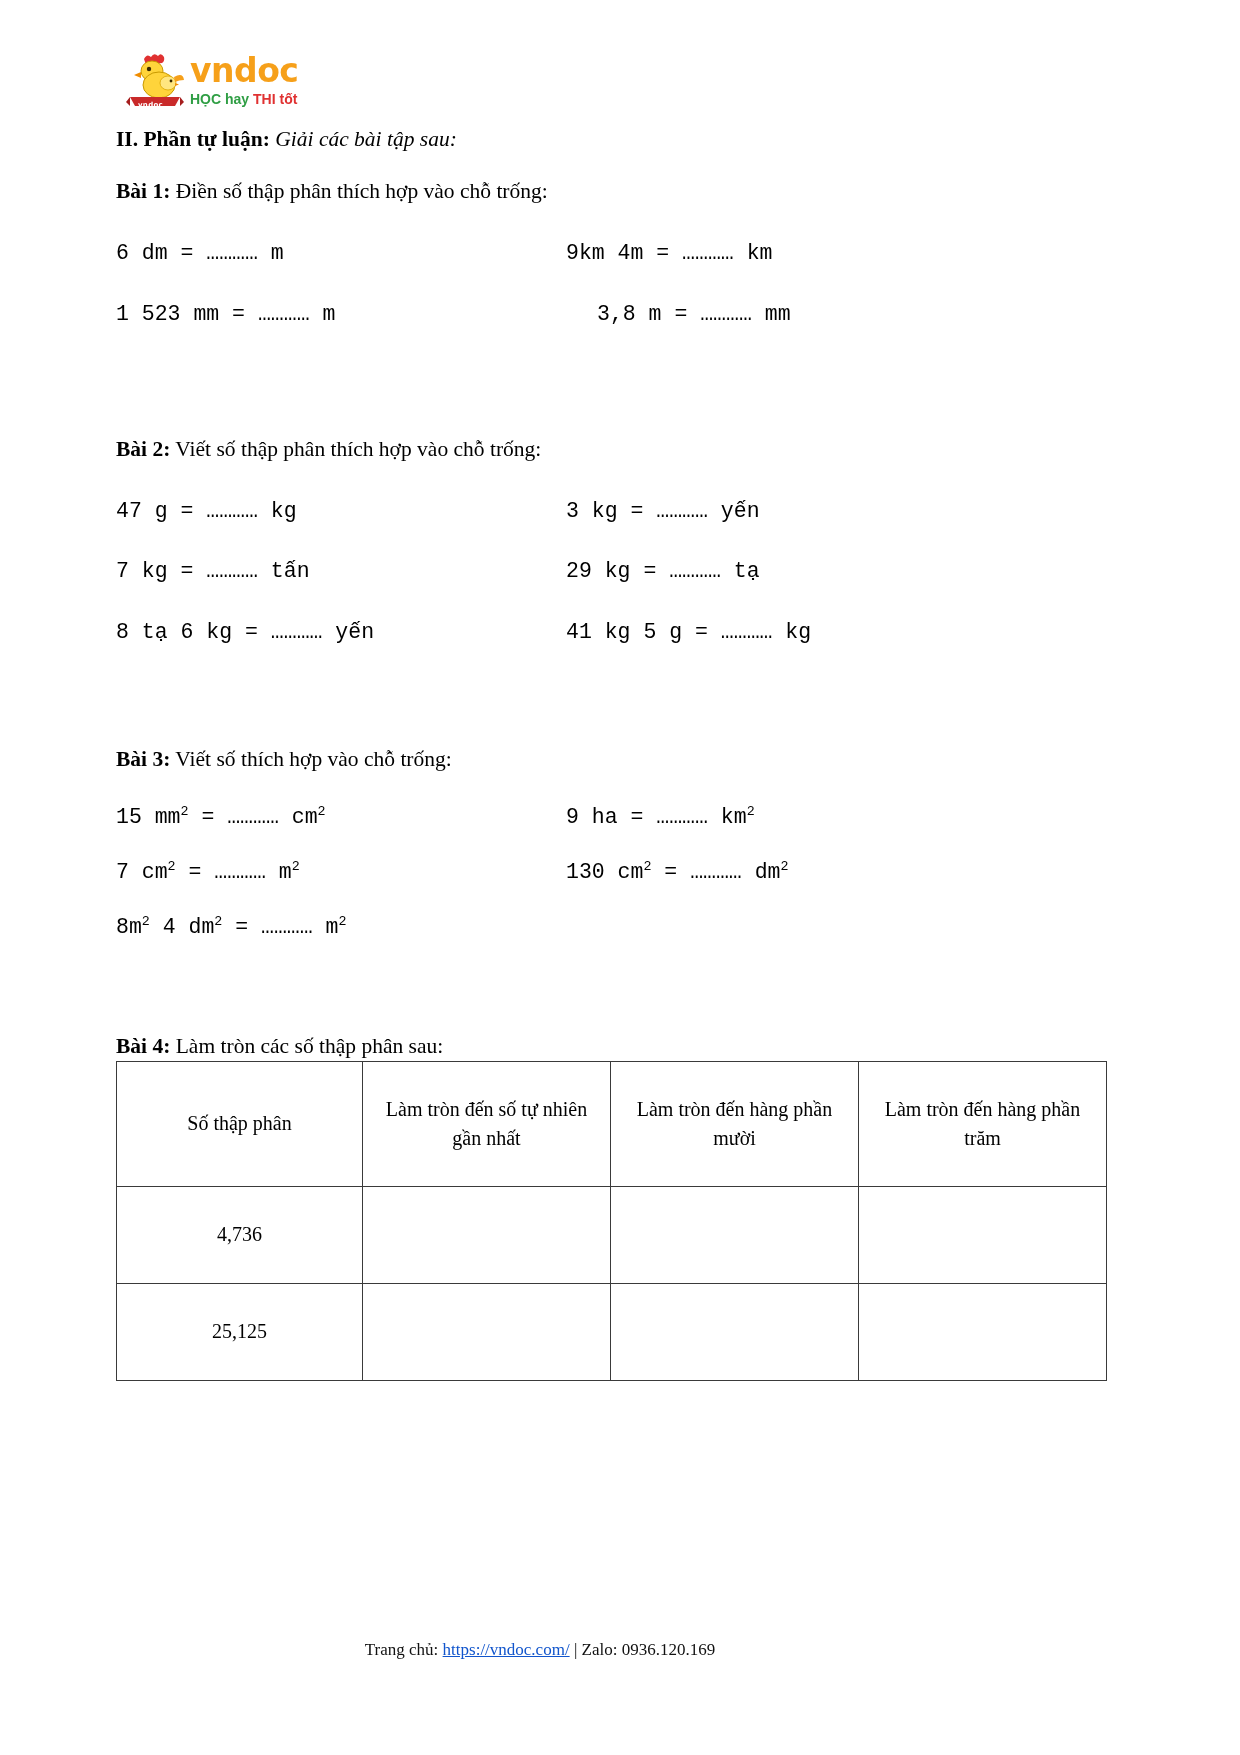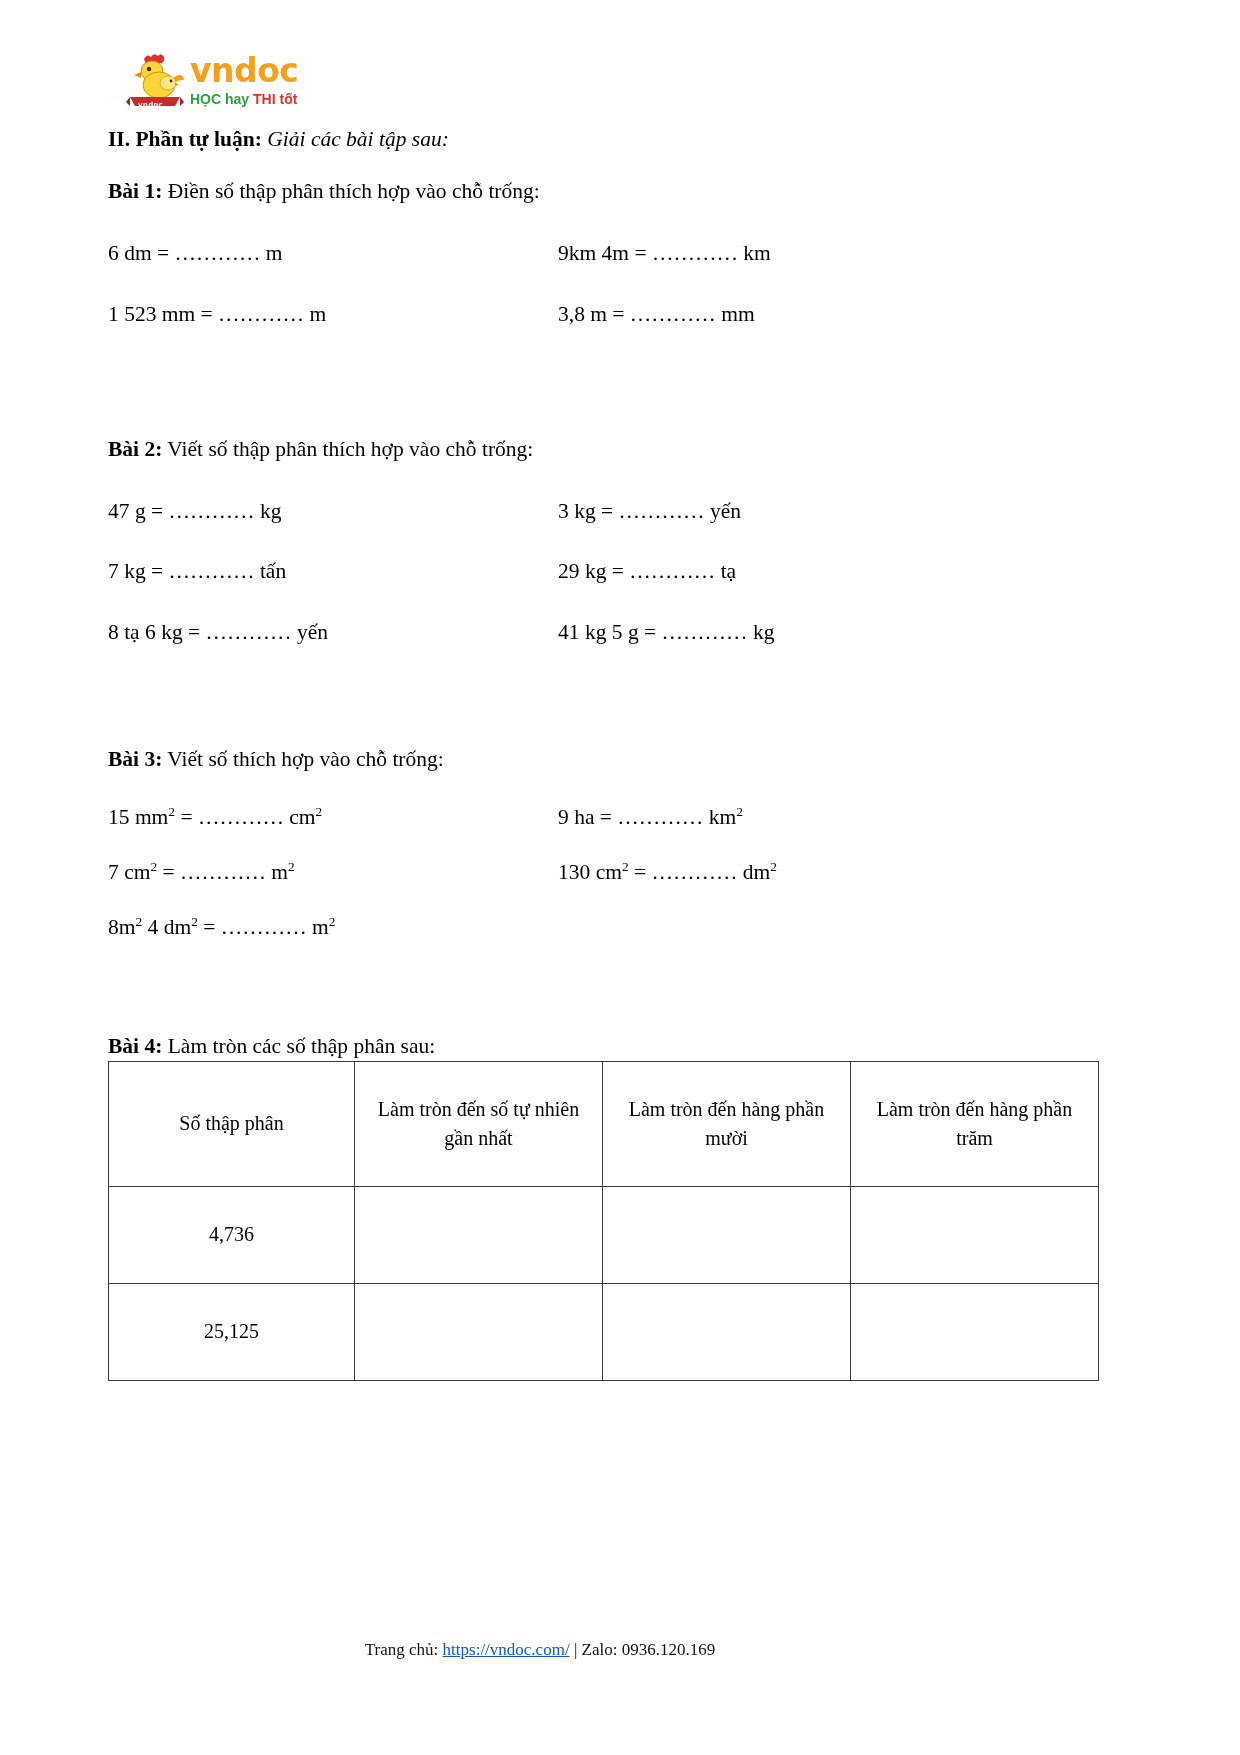--- a/index.html
+++ b/index.html
@@ -71,21 +71,21 @@
     font-family: "DejaVu Sans", sans-serif;
     font-size: 7px;
     font-weight: bold;
     color: #ffffff;
     letter-spacing: 0.3px;
   }
 
   
   .content {
     position: absolute;
-    left: 108px;
+    left: 116px;
     top: 126px;
     width: 990px;
   }
   .section-heading {
     font-size: 21.5px;
     line-height: 1.3;
     margin: 0 0 0 0;
   }
   .section-heading .bold { font-weight: bold; }
   .section-heading .ital { font-style: italic; }
@@ -96,20 +96,21 @@
     margin: 0;
   }
   .bai-title .bold { font-weight: bold; }
 
   .rows {
     width: 100%;
   }
   .exercise-row {
     display: flex;
     width: 100%;
+    font-family: Liberation Mono, monospace;
   }
   .cell-left {
     width: 450px;
     flex: 0 0 450px;
     font-size: 21.5px;
     line-height: 1.25;
     white-space: nowrap;
   }
   .cell-right {
     flex: 1 1 auto;
@@ -219,21 +220,21 @@
     <p class="bai-title" style="margin-top:24px;">
       <span class="bold">Bài 1:</span>
       <span>Điền số thập phân thích hợp vào chỗ trống:</span>
     </p>
 
     <div class="rows" style="margin-top:34px;">
       <div class="exercise-row" style="margin-bottom:34px;">
         <div class="cell-left">6 dm = ………… m</div>
         <div class="cell-right">9km 4m = ………… km</div>
       </div>
-      <div class="exercise-row" style="margin-bottom:34px;">
+      <div class="exercise-row" style="margin-bottom:34px;gap:31px;">
         <div class="cell-left">1 523 mm = ………… m</div>
         <div class="cell-right">3,8 m = ………… mm</div>
       </div>
     </div>
 
     <p class="bai-title" style="margin-top:108px;">
       <span class="bold">Bài 2:</span>
       <span>Viết số thập phân thích hợp vào chỗ trống:</span>
     </p>
 

